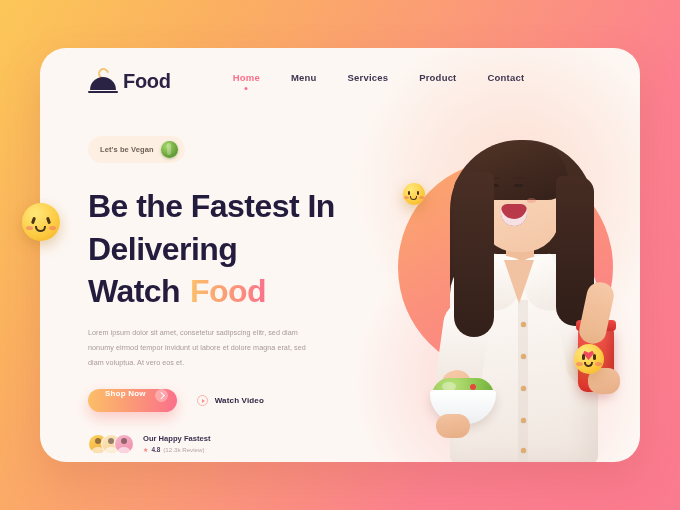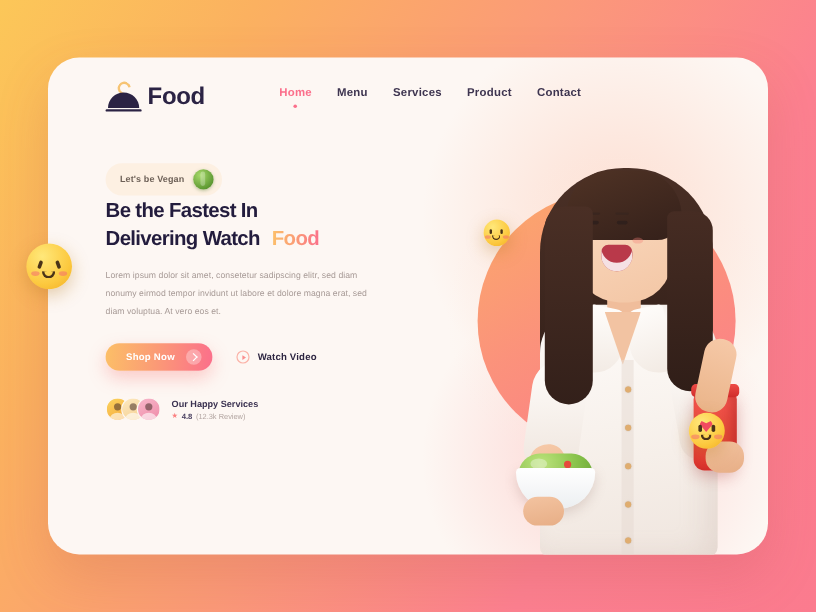--- a/index.html
+++ b/index.html
@@ -48,21 +48,21 @@
     position:absolute; left:0; bottom:1px; width:30px; height:2.5px;
     background:#2b2344; border-radius:2px;
   }
   .cloche-steam{
     position:absolute; left:10px; top:0px; width:11px; height:11px;
     border:2px solid #f7c473; border-radius:50% 50% 0 50%;
     border-right-color:transparent; transform:rotate(35deg);
   }
   .logo-text { font-size:20px; font-weight:bold; color:#2b2344; letter-spacing:-.3px; }
 
-  .nav { display:flex; gap:21px; margin-left:62px; align-items:center; }
+  .nav { display:flex; gap:31px; margin-left:62px; align-items:center; }
   .nav-item {
     font-size:9.5px; font-weight:bold; color:#3e3550; letter-spacing:.2px;
     position:relative; padding-bottom:7px; cursor:pointer;
   }
   .nav-item.active { color:#fb6f8b; }
   .nav-item.active::after{
     content:""; position:absolute; left:50%; bottom:0; transform:translateX(-50%);
     width:3px; height:3px; border-radius:50%; background:#fb6f8b;
   }
 
@@ -115,39 +115,39 @@
     width:17px; height:17px; border-radius:50%;
     background:radial-gradient(circle at 35% 30%, #a7d96a, #5f9a33 70%, #4a7c26);
     position:relative; box-shadow:0 1px 3px rgba(80,120,40,.4);
   }
   .veg-emoji::after{
     content:""; position:absolute; left:6px; top:2px; width:4px; height:12px;
     border-radius:3px; background:rgba(255,255,255,.28);
   }
 
   .headline{
-    margin-top:2px;
-    font-size:17px; line-height:1.33; font-weight:bold;
+    margin-top:22px;
+    font-size:32px; line-height:1.33; font-weight:bold;
     color:#231c3d; letter-spacing:-.55px;
   }
   .headline .accent{
     background:linear-gradient(95deg,#fcc06a 0%,#fba074 45%,#fb6f8b 100%);
     -webkit-background-clip:text; background-clip:text; color:transparent;
     margin-left:10px;
   }
 
   .body-copy{
     margin-top:13px;
     font-size:7.2px; line-height:2.08; color:#a79a96; letter-spacing:.05px;
     width:223px;
   }
 
   .cta-row{ margin-top:18px; display:flex; align-items:center; gap:20px; }
   .shop-btn{
-    display:flex; align-items:center; gap:9px;
+    display:flex; gap:9px;
     background:linear-gradient(95deg,#fcbf67 0%,#fb9a76 48%,#fb6f8b 100%);
     border:none; border-radius:16px;
     padding:0 9px 0 17px; height:23px;
     box-shadow:0 6px 14px rgba(251,130,130,.38);
     cursor:pointer;
   }
   .shop-label{ font-size:8px; font-weight:bold; color:#fff; letter-spacing:.2px; }
   .shop-arrow{
     width:13px; height:13px; border-radius:50%;
     background:rgba(255,255,255,.32); position:relative;
@@ -491,21 +491,21 @@
       </div>
     </div>
 
     <div class="happy-row">
       <div class="avatars">
         <span class="av av1"></span>
         <span class="av av2"></span>
         <span class="av av3"></span>
       </div>
       <div>
-        <div class="happy-title">Our Happy Services</div>
+        <div class="happy-title">Our Happy Fastest</div>
         <div class="rating-row">
           <span class="rating-star">★</span>
           <span class="rating-score">4.8</span>
           <span class="rating-count">(12.3k Review)</span>
         </div>
       </div>
     </div>
   </div>
 
   <div class="hero-visual">

